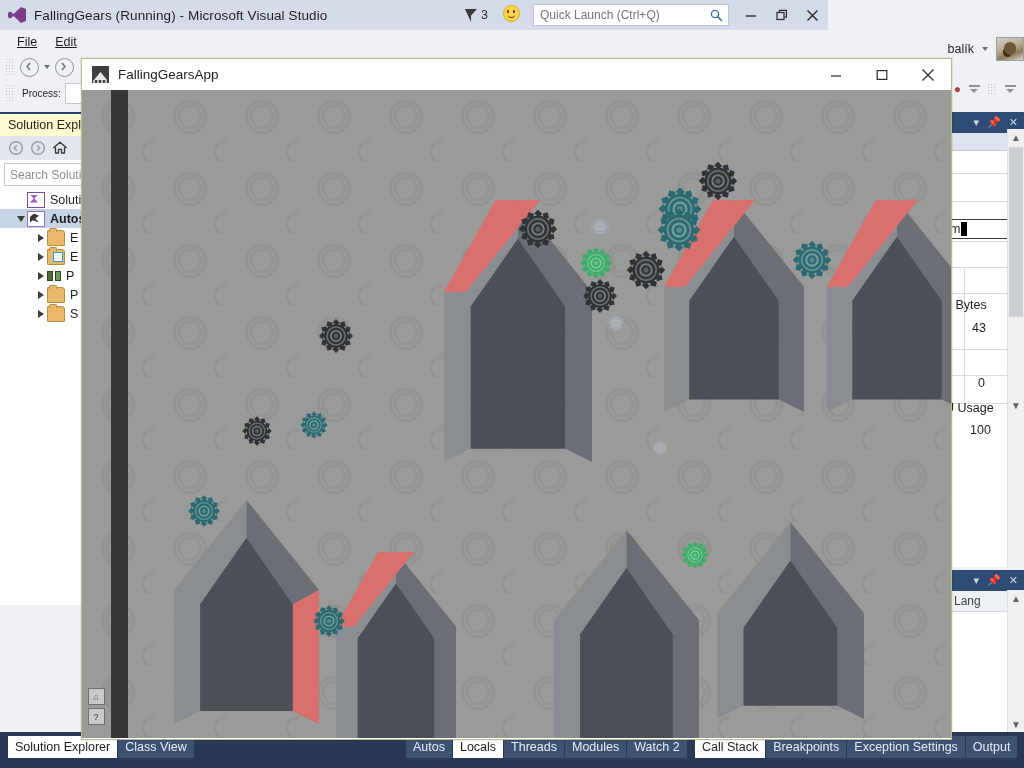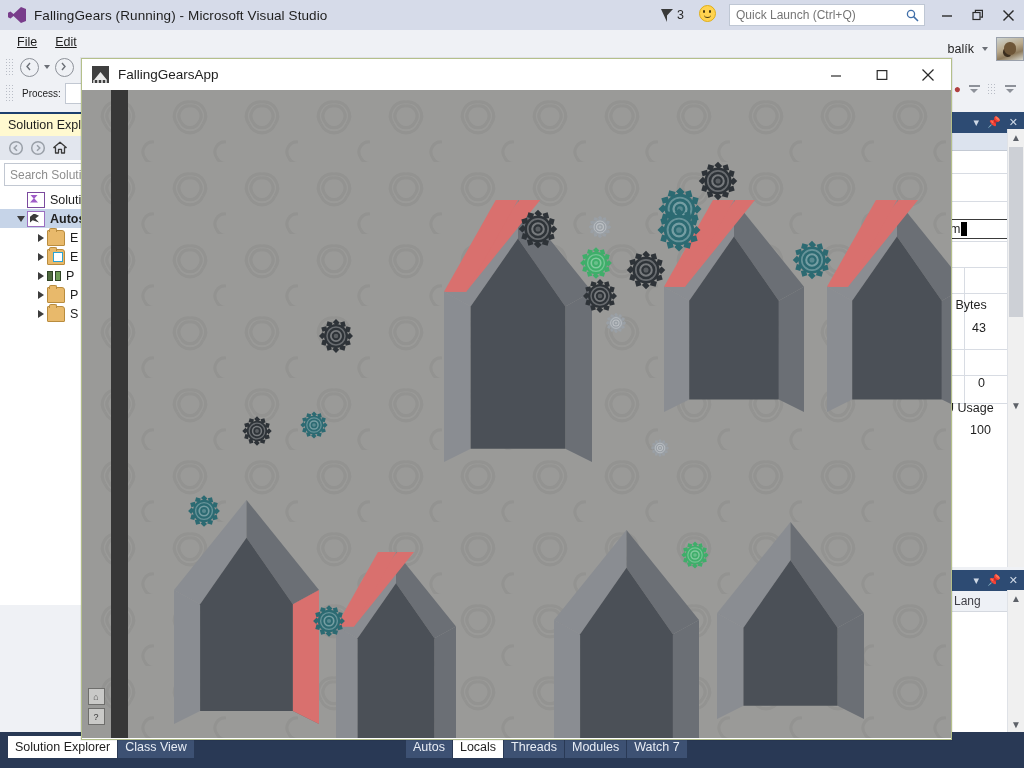--- a/index.html
+++ b/index.html
@@ -7,21 +7,21 @@
     width:1024px;height:768px;overflow:hidden;position:relative;
     font-family:"Liberation Sans","DejaVu Sans",sans-serif;
     background:#eef1f6;
     -webkit-font-smoothing:antialiased;
   }
 
   
   #vs-shell{position:absolute;inset:0;background:#eff1f5;}
 
   
-  #vs-titlebar{position:absolute;left:0;top:0;width:1024px;height:30px;
+  #vs-titlebar{position:absolute;left:0;top:0;width:828px;height:30px;
     background:#d6dbe9;display:flex;align-items:center;}
   #vs-logo{width:34px;height:30px;display:flex;align-items:center;justify-content:center;}
   #vs-logo svg{display:block;}
   #vs-title-text{font-size:13.5px;color:#1e1e1e;letter-spacing:.1px;}
   #vs-title-right{position:absolute;right:0;top:0;height:30px;display:flex;align-items:center;}
   .tb-notify{display:flex;align-items:center;gap:4px;padding:0 8px;font-size:12.5px;color:#2b2b2b;}
   .flag-ico{width:12px;height:13px;display:inline-block;position:relative;}
   .smiley{width:15px;height:15px;border-radius:50%;background:#ffd34f;border:1px solid #e0ae17;
     position:relative;display:inline-block;}
   .smiley::before{content:"";position:absolute;left:3px;top:4px;width:2px;height:3px;background:#4a3c10;border-radius:1px;
@@ -407,21 +407,27 @@
   <div id="tabstrip">
     <div class="tabgroup" style="left:8px;">
       <div class="tab active">Solution Explorer</div>
       <div class="tab">Class View</div>
     </div>
     <div class="tabgroup" style="left:366px;padding-left:40px;">
       <div class="tab">Autos</div>
       <div class="tab active">Locals</div>
       <div class="tab">Threads</div>
       <div class="tab">Modules</div>
-      <div class="tab">Watch 7</div>
+      <div class="tab">Watch 2</div>
+    </div>
+    <div class="tabgroup" style="left:695px;">
+      <div class="tab active">Call Stack</div>
+      <div class="tab">Breakpoints</div>
+      <div class="tab">Exception Settings</div>
+      <div class="tab">Output</div>
     </div>
   </div>
 </div>
 
 <div id="game-window">
   <div id="game-titlebar">
     <div id="game-icon"></div>
     <div id="game-title-text">FallingGearsApp</div>
     <div id="game-winbtns">
       <div class="gwbtn">

